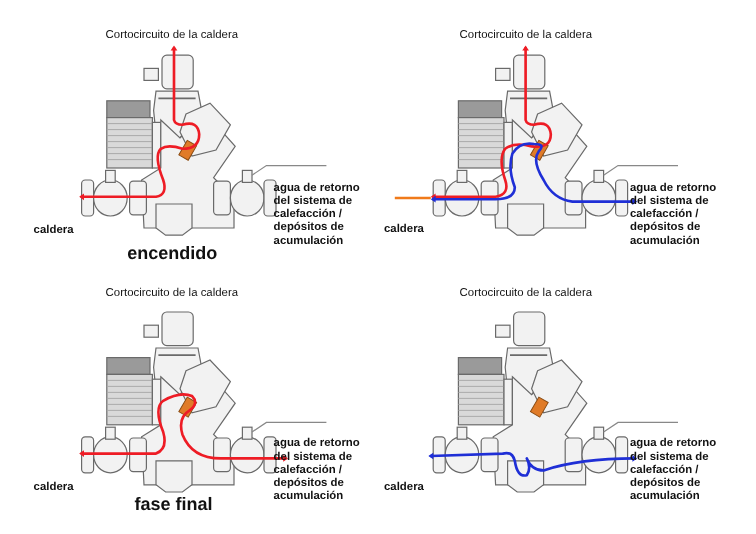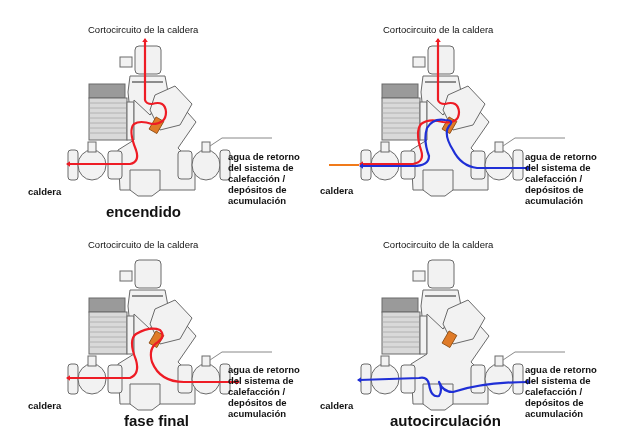--- a/index.html
+++ b/index.html
@@ -149,21 +149,21 @@
     </svg>
   <div class="top-label" style="left:88px;top:17px;">Cortocircuito de la caldera</div>
   <div class="left-label" style="left:28px;top:150px;">caldera</div>
   <div class="right-label" style="left:228px;top:142px;">
     <div>agua de retorno</div>
     <div>del sistema de</div>
     <div>calefacción /</div>
     <div>depósitos de</div>
     <div>acumulación</div>
   </div>
-  <div class="mode-title" style="left:124px;top:190px;">fase final</div>
+  <div class="mode-title" style="left:112px;top:190px;">fase final</div>
 </div>
 
 <div class="panel" style="left:315px;top:222px;">
   <svg class="valve" width="315" height="222">
       <g transform="translate(-22,-8)">
         <rect fill="#f2f2f2" stroke="#6a6a6a" stroke-width="1" x="135" y="46" width="26" height="28" rx="4"></rect>
         <rect fill="#f2f2f2" stroke="#6a6a6a" stroke-width="1" x="120" y="57" width="12" height="10"></rect>
         <path fill="#f2f2f2" stroke="#6a6a6a" stroke-width="1" d="M130 76 L165 76 L168 92 L160 100 L150 115 L130 112 L128 92 Z"></path>
         <line x1="132" y1="82" x2="163" y2="82" stroke="#6a6a6a" stroke-width="1.5"></line>
         <rect x="89" y="84" width="36" height="14" fill="#9a9a9a" stroke="#6a6a6a"></rect>
@@ -196,14 +196,13 @@
     </svg>
   <div class="top-label" style="left:68px;top:17px;">Cortocircuito de la caldera</div>
   <div class="left-label" style="left:5px;top:150px;">caldera</div>
   <div class="right-label" style="left:210px;top:142px;">
     <div>agua de retorno</div>
     <div>del sistema de</div>
     <div>calefacción /</div>
     <div>depósitos de</div>
     <div>acumulación</div>
   </div>
-  <div class="mode-title" style="left:75px;top:190px;">autocirculación</div>
 </div>
 
 </body></html>

